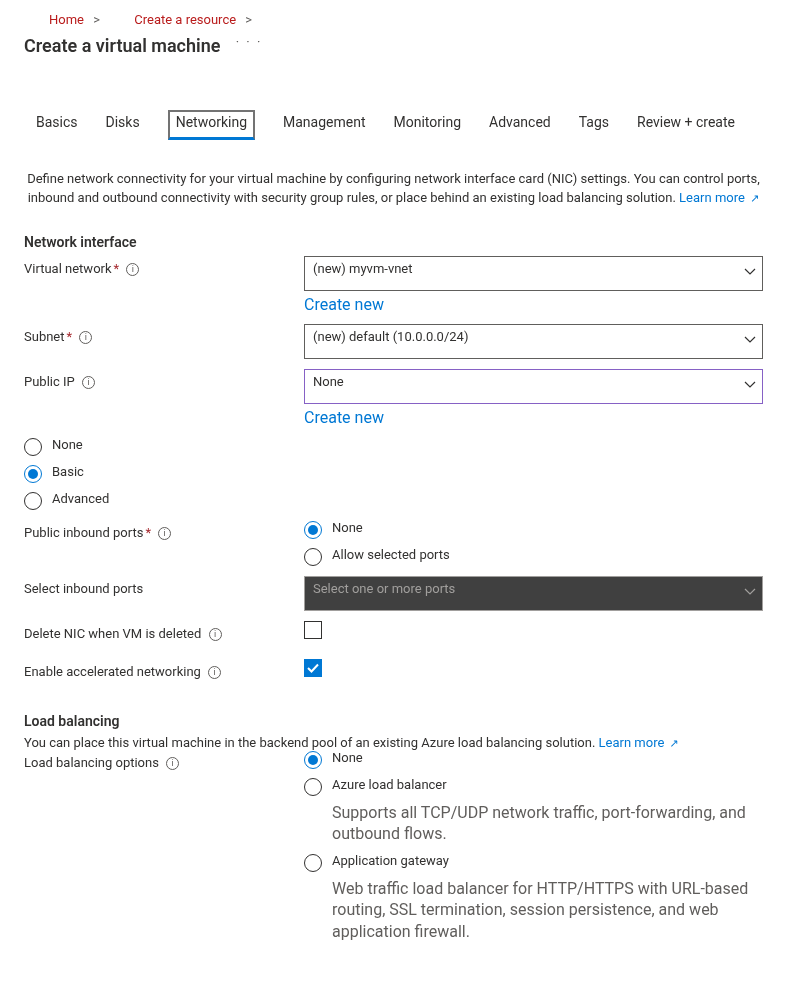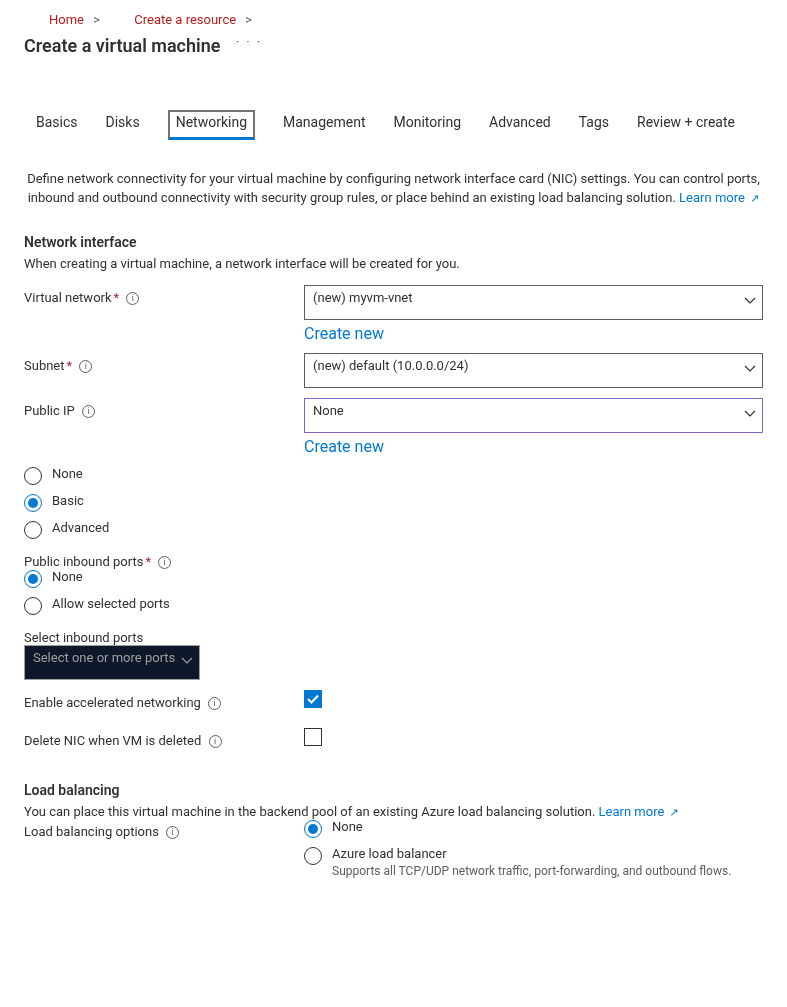--- a/index.html
+++ b/index.html
@@ -27,38 +27,38 @@
   .ext-icon { font-size: 11px; margin-left:2px; }
   h2.section { font-size: 14px; font-weight: 600; margin: 26px 0 6px 0; }
   .section-desc { margin-bottom: 14px; color:#323130; }
   .field-row { display: flex; align-items: flex-start; margin-bottom: 10px; min-height: 28px; }
   .field-label { width: 280px; flex-shrink: 0; padding-top: 5px; font-size: 13px; }
   .req { color: #a4262c; margin-left: 2px; }
   .info-icon { display:inline-flex; align-items:center; justify-content:center; width:13px; height:13px; border:1px solid #605e5c; border-radius:50%; font-size:9px; line-height:1; color:#605e5c; margin-left:4px; vertical-align:middle; cursor:default;}
   .field-control { flex: 1; }
   .select-box { position:relative; border: 1px solid #605e5c; height: 35px; line-height:24px; padding: 0 24px 0 8px; background:#fff; cursor:pointer; font-size:13px;}
   .select-box.purple { border-color: #8661c5; }
-  .select-box.disabled { background:#0f172a; color:#a19f9d; border-color:#a19f9d; cursor:default;}
+  .select-box.disabled { background:#404040; color:#a19f9d; border-color:#a19f9d; cursor:default;}
   .chevron { position:absolute; right:6px; top:5px; }
   .chevron svg { width:12px; height:12px; }
   .sublink { margin-top:4px; font-size:16px; }
   .radio-group { display:flex; flex-direction:column; gap:8px; }
   .radio-item { display:flex; align-items:flex-start; cursor:pointer; }
   .radio-circle { width:18px; height:18px; border:1px solid #323130; border-radius:50%; margin-right:10px; flex-shrink:0; position:relative; margin-top:1px;}
   .radio-circle.checked::after { content:""; position:absolute; width:10px; height:10px; background:#0078d4; border-radius:50%; top:3px; left:3px; }
   .radio-circle.checked { border-color:#0078d4; }
   .radio-body { display:flex; flex-direction:column; }
   .radio-label { font-size:13px; }
-  .radio-desc { font-size:12px; color:#605e5c; line-height:1.35; margin-top:2px; max-width:430px;}
+  .radio-desc { font-size:16px; color:#605e5c; line-height:1.35; margin-top:10px; max-width:430px;}
   .checkbox { width:18px; height:18px; border:1px solid #323130; cursor:pointer; display:inline-flex; align-items:center; justify-content:center;}
   .checkbox.checked { background:#0078d4; border-color:#0078d4; }
   .checkbox.checked svg { width:14px; height:14px; }
   .checkbox svg { display:none; }
   .checkbox.checked svg { display:block; }
-  .spacer-lg { margin-top: 8px; flex-direction: column; }
+  .spacer-lg { margin-top: 8px; }
   .lb-desc { margin-bottom: 0; }
 </style>
 </head>
 <body>
 
 <div class="page">
 
   <div class="breadcrumb">
     <a>Home</a>
     <span class="sep">&gt;</span>
@@ -81,21 +81,20 @@
       <li>Review + create</li>
     </ul>
   </nav>
 
   <div class="intro">
     <span>Define network connectivity for your virtual machine by configuring network interface card (NIC) settings. You can control ports, inbound and outbound connectivity with security group rules, or place behind an existing load balancing solution.</span>
     <a class="link"><span>Learn more</span> <span class="ext-icon">↗</span></a>
   </div>
 
   <h2 class="section">Network interface</h2>
-  <div class="section-desc">When creating a virtual machine, a network interface will be created for you.</div>
 
   
   <div class="field-row">
     <div class="field-label">
       <span>Virtual network</span><span class="req">*</span>
       <span class="info-icon">i</span>
     </div>
     <div class="field-control">
       <div class="select-box">
         <span>(new) myvm-vnet</span>
@@ -195,50 +194,50 @@
     <div class="field-label">
       <span>Select inbound ports</span>
     </div>
     <div class="field-control">
       <div class="select-box disabled">
         <span>Select one or more ports</span>
         <span class="chevron"><svg viewBox="0 0 12 12">
               <path d="M1 3 L6 8 L11 3" stroke="#a19f9d" stroke-width="1.2" fill="none"></path>
             </svg></span>
       </div>
+    </div>
+  </div>
+
+  
+  <div class="field-row">
+    <div class="field-label">
+      <span>Delete NIC when VM is deleted</span>
+      <span class="info-icon">i</span>
+    </div>
+    <div class="field-control">
+      <span class="checkbox"></span>
     </div>
   </div>
 
   
   <div class="field-row">
     <div class="field-label">
       <span>Enable accelerated networking</span>
       <span class="info-icon">i</span>
     </div>
     <div class="field-control">
       <span class="checkbox checked">
           <svg viewBox="0 0 14 14">
             <path d="M2 7 L5.5 10.5 L12 3.5" stroke="#fff" stroke-width="2" fill="none"></path>
           </svg>
         </span>
     </div>
   </div>
 
   
-  <div class="field-row">
-    <div class="field-label">
-      <span>Delete NIC when VM is deleted</span>
-      <span class="info-icon">i</span>
-    </div>
-    <div class="field-control">
-      <span class="checkbox"></span>
-    </div>
-  </div>
-
-  
   <h2 class="section">Load balancing</h2>
   <div class="lb-desc">
     <span>You can place this virtual machine in the backend pool of an existing Azure load balancing solution.</span>
     <a class="link"><span>Learn more</span> <span class="ext-icon">↗</span></a>
   </div>
 
   <div class="field-row">
     <div class="field-label">
       <span>Load balancing options</span>
       <span class="info-icon">i</span>
@@ -251,17 +250,24 @@
               <span class="radio-label">None</span>
             </span>
           </label>
         <label class="radio-item">
             <span class="radio-circle"></span>
             <span class="radio-body">
               <span class="radio-label">Azure load balancer</span>
               <span class="radio-desc">Supports all TCP/UDP network traffic, port-forwarding, and outbound flows.</span>
             </span>
           </label>
+        <label class="radio-item">
+            <span class="radio-circle"></span>
+            <span class="radio-body">
+              <span class="radio-label">Application gateway</span>
+              <span class="radio-desc">Web traffic load balancer for HTTP/HTTPS with URL-based routing, SSL termination, session persistence, and web application firewall.</span>
+            </span>
+          </label>
       </div>
     </div>
   </div>
 
 </div>
 
 </body></html>

